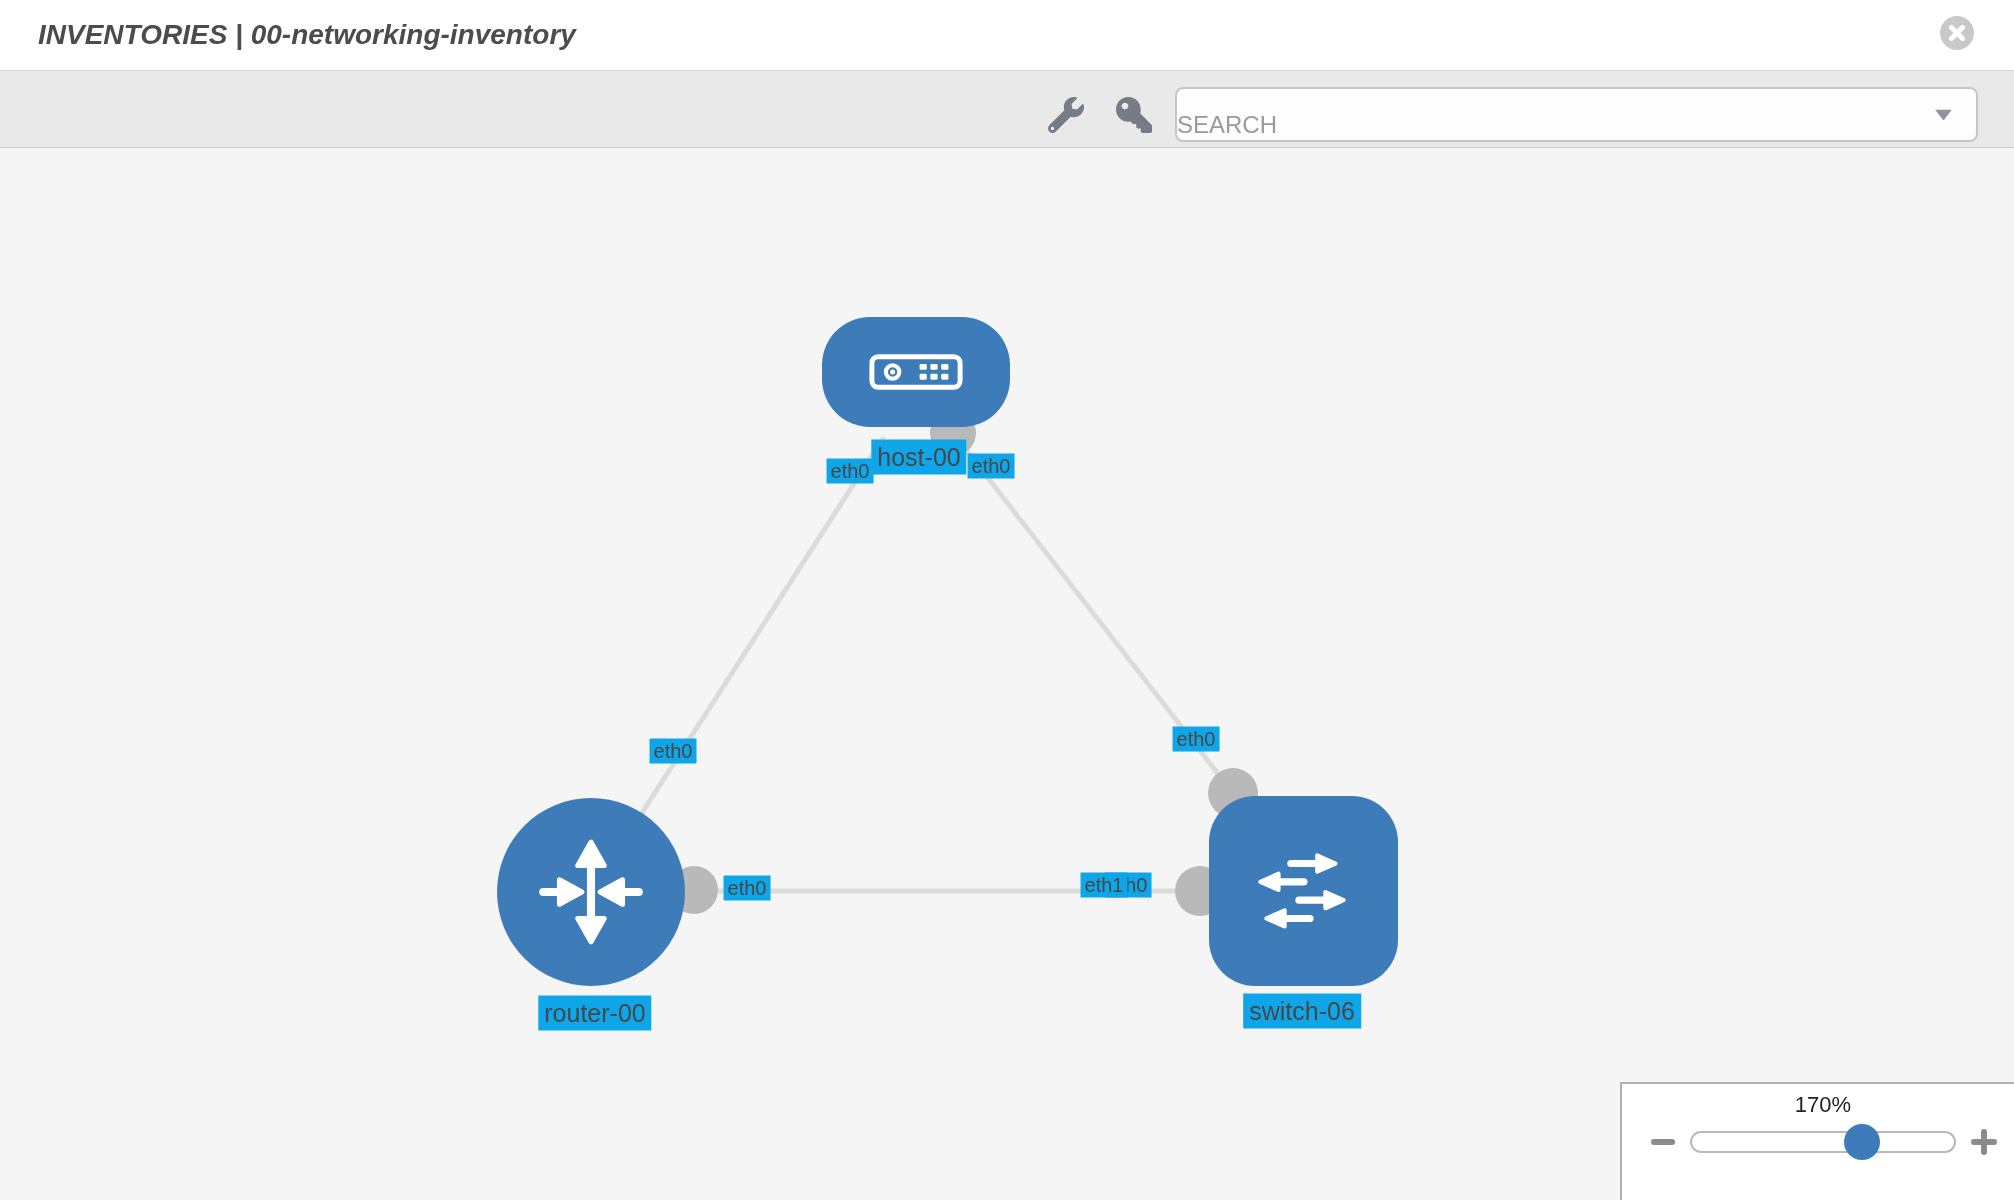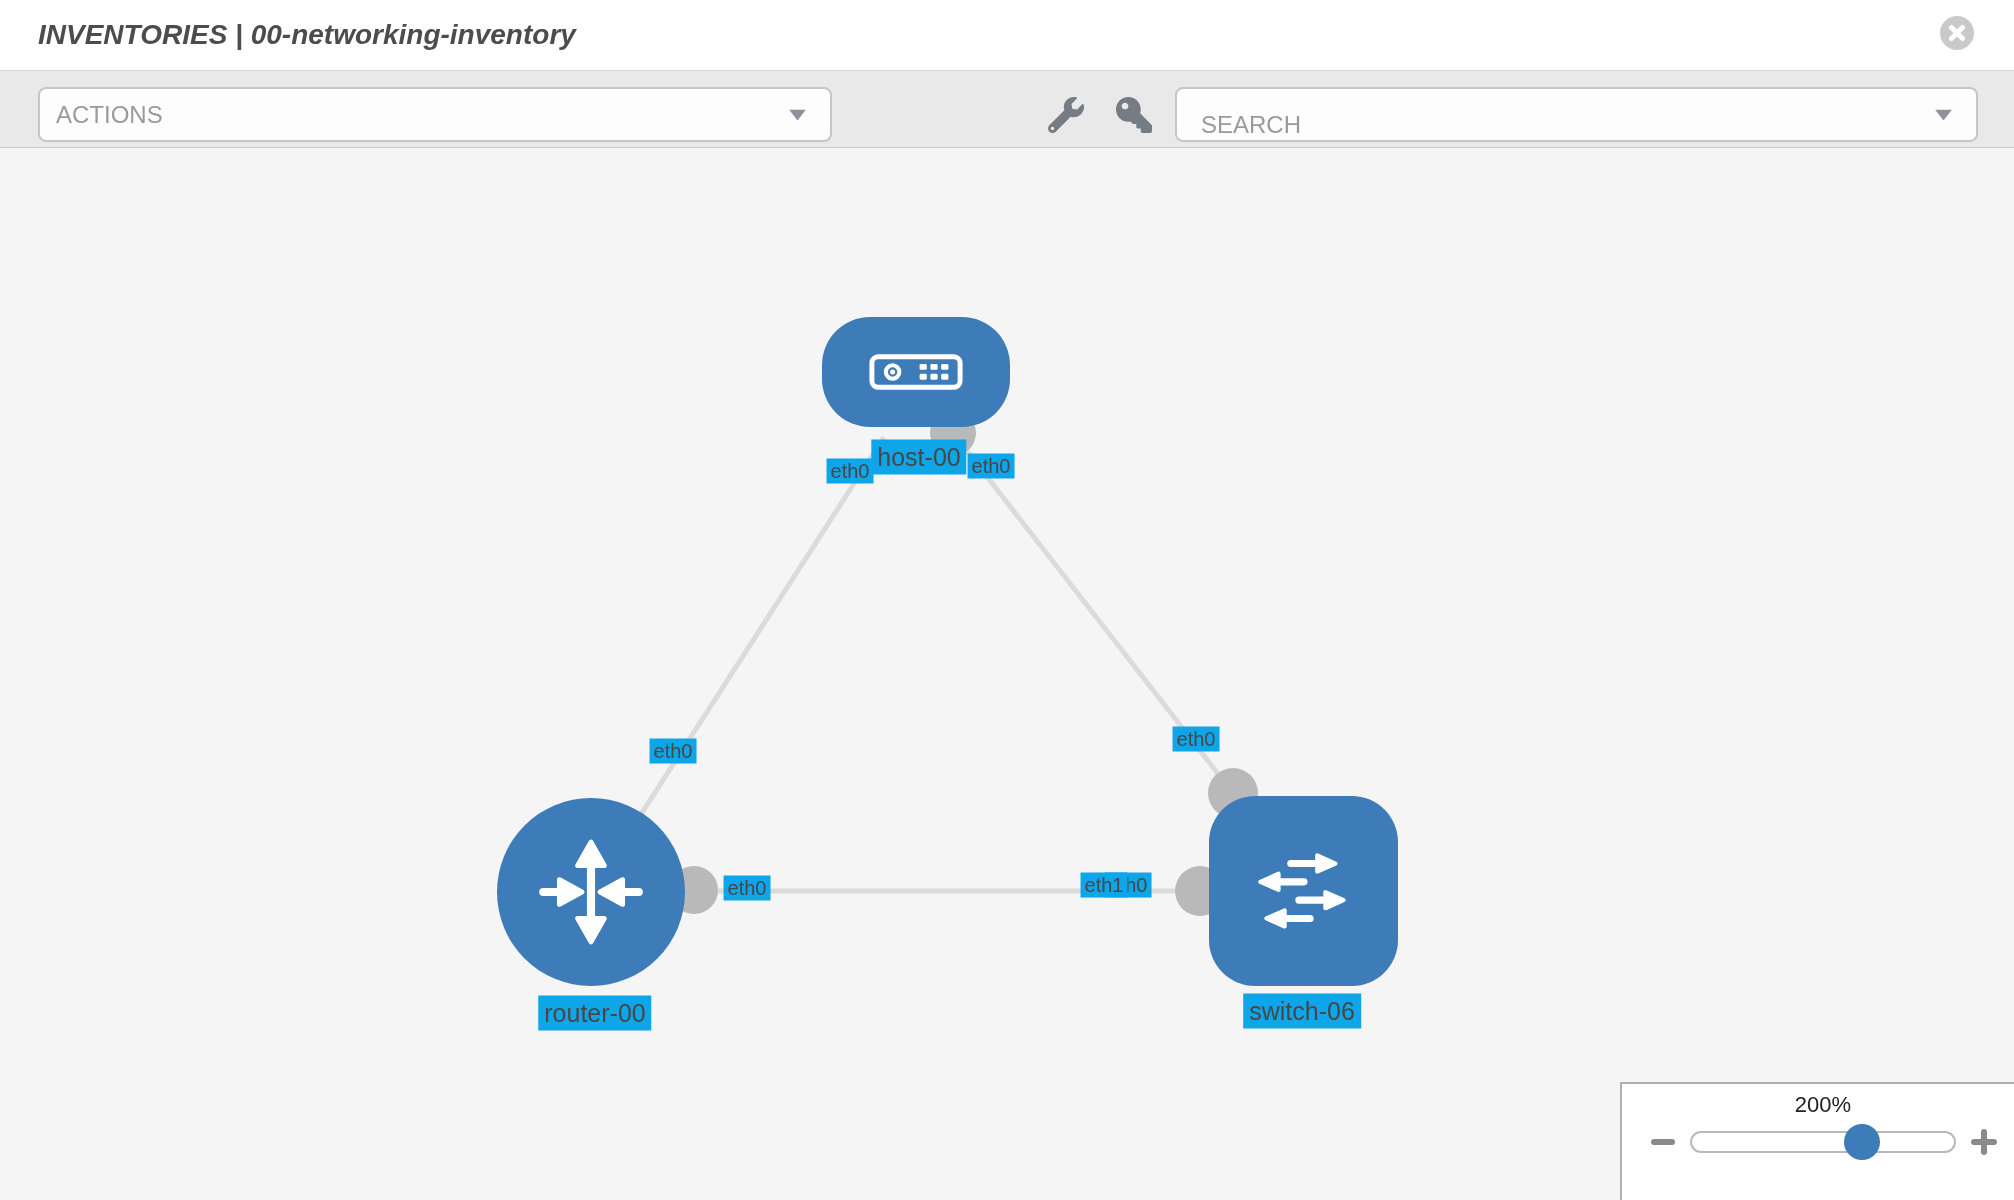--- a/index.html
+++ b/index.html
@@ -15,21 +15,21 @@
   
   .toolbar{position:absolute;left:0;top:70px;width:2014px;height:78px;background:#e9e9e9;
     border-top:1px solid #d8d8d8;border-bottom:1px solid #c8c8c8;box-sizing:border-box;z-index:10;}
   .select-box{position:absolute;top:16px;height:55px;background:#fdfdfd;border:2px solid #c6c6c6;border-radius:8px;
     box-sizing:border-box;display:flex;align-items:center;cursor:pointer;}
   .select-box .sel-text{padding-left:16px;font-size:24px;color:#9a9a9a;flex:1;}
   .select-box .caret{position:absolute;right:24px;top:50%;transform:translateY(-50%);}
   .actions-box{left:38px;width:794px;}
   .search-box{left:1175px;width:803px;}
   .search-box input{border:none;outline:none;background:transparent;font-family:"Liberation Sans",sans-serif;
-    font-size:24px;color:#0c4a6e;padding-left:24px;width:700px;margin-top:20px;}
+    font-size:24px;color:#0c4a6e;padding-left:0;width:700px;margin-top:20px;}
   .search-box input::placeholder{color:#9a9a9a;opacity:1;}
   .tool-icon-btn{position:absolute;top:93px;width:44px;height:44px;display:flex;align-items:center;justify-content:center;
     cursor:pointer;z-index:11;}
   .wrench-btn{left:1044px;}
   .key-btn{left:1112px;}
   
   .links-layer{position:absolute;left:0;top:0;z-index:1;}
   .node{position:absolute;background:#3d7cb8;display:flex;align-items:center;justify-content:center;z-index:2;cursor:pointer;}
   .node-host{left:822px;top:317px;width:188px;height:110px;border-radius:48px;}
   .node-router{left:497px;top:798px;width:188px;height:188px;border-radius:50%;}
@@ -120,45 +120,39 @@
 
   <div class="graph-label eth-label lbl-a-host">eth0</div>
   <div class="graph-label eth-label lbl-a-router">eth0</div>
   <div class="graph-label eth-label lbl-b-host">eth0</div>
   <div class="graph-label eth-label lbl-b-switch">eth0</div>
   <div class="graph-label eth-label lbl-c-router">eth0</div>
   <div class="graph-label eth-label lbl-c-switch-hidden">eth0</div>
   <div class="graph-label eth-label front lbl-c-switch">eth1</div>
 
   <div class="zoom-panel">
-    <div class="zoom-level">200%</div>
+    <div class="zoom-level">170%</div>
     <div class="zoom-minus"></div>
     <div class="zoom-track"></div>
     <div class="zoom-knob"></div>
     <div class="zoom-plus-h"></div>
     <div class="zoom-plus-v"></div>
   </div>
 
   <div class="header">
     <div class="page-title">INVENTORIES | 00-networking-inventory</div>
     <div class="close-btn">
       <svg width="18" height="18" viewBox="0 0 18 18">
         <line x1="3.5" y1="3.5" x2="14.5" y2="14.5" stroke="#ffffff" stroke-width="5" stroke-linecap="round"></line>
         <line x1="14.5" y1="3.5" x2="3.5" y2="14.5" stroke="#ffffff" stroke-width="5" stroke-linecap="round"></line>
       </svg>
     </div>
   </div>
 
   <div class="toolbar">
-    <div class="select-box actions-box">
-      <span class="sel-text">ACTIONS</span>
-      <svg class="caret" width="17" height="11" viewBox="0 0 17 11">
-        <polygon points="0,0 17,0 8.5,11" fill="#8d939b"></polygon>
-      </svg>
-    </div>
     <div class="select-box search-box">
       <input placeholder="SEARCH" style="">
       <svg class="caret" width="17" height="11" viewBox="0 0 17 11">
         <polygon points="0,0 17,0 8.5,11" fill="#8d939b"></polygon>
       </svg>
     </div>
   </div>
   <div class="tool-icon-btn wrench-btn">
     <svg width="36" height="36" viewBox="0 0 512 512">
       <path fill="#767c85" d="M507.73 109.1c-2.24-9.03-13.54-12.09-20.12-5.51l-74.36 74.36-67.88-11.31-11.31-67.88 74.36-74.36c6.62-6.62 3.43-17.9-5.66-20.16-47.38-11.74-99.55.91-136.58 37.93-39.64 39.64-50.55 97.1-34.05 147.2L18.74 402.76c-24.99 24.99-24.99 65.51 0 90.5 24.99 24.99 65.51 24.99 90.5 0l213.21-213.21c50.12 16.71 107.47 5.68 147.37-34.22 37.07-37.07 49.7-89.32 37.91-136.73zM64 472c-13.25 0-24-10.75-24-24 0-13.26 10.75-24 24-24s24 10.74 24 24c0 13.25-10.75 24-24 24z"></path>

